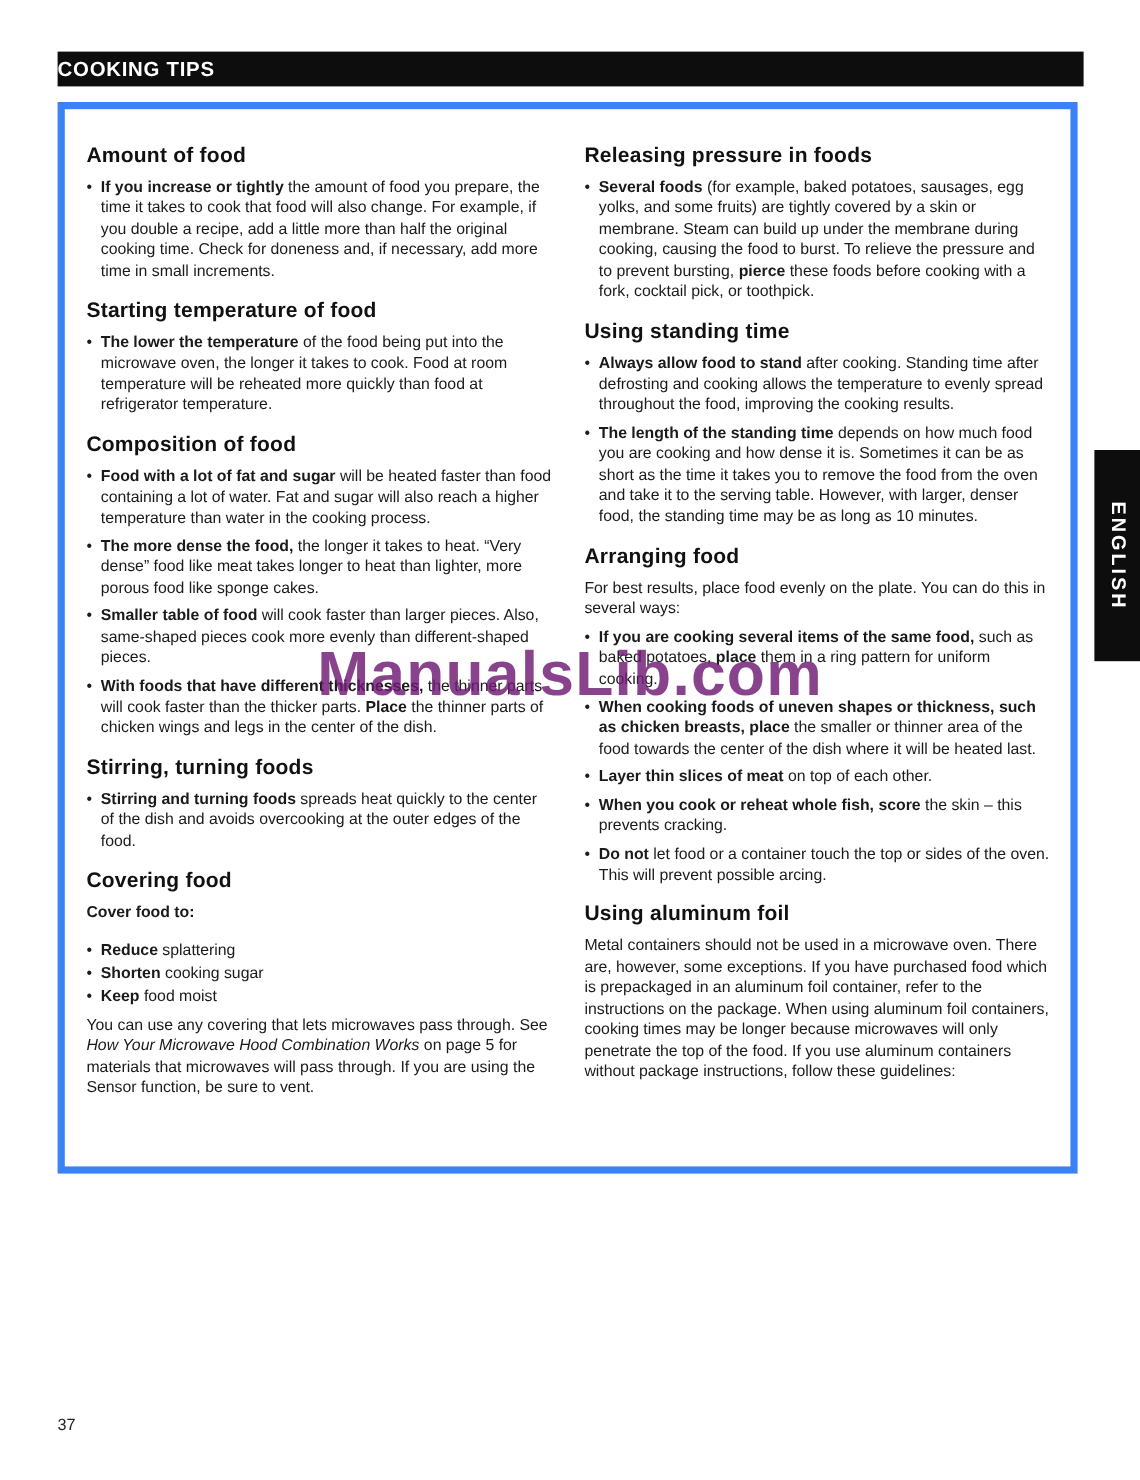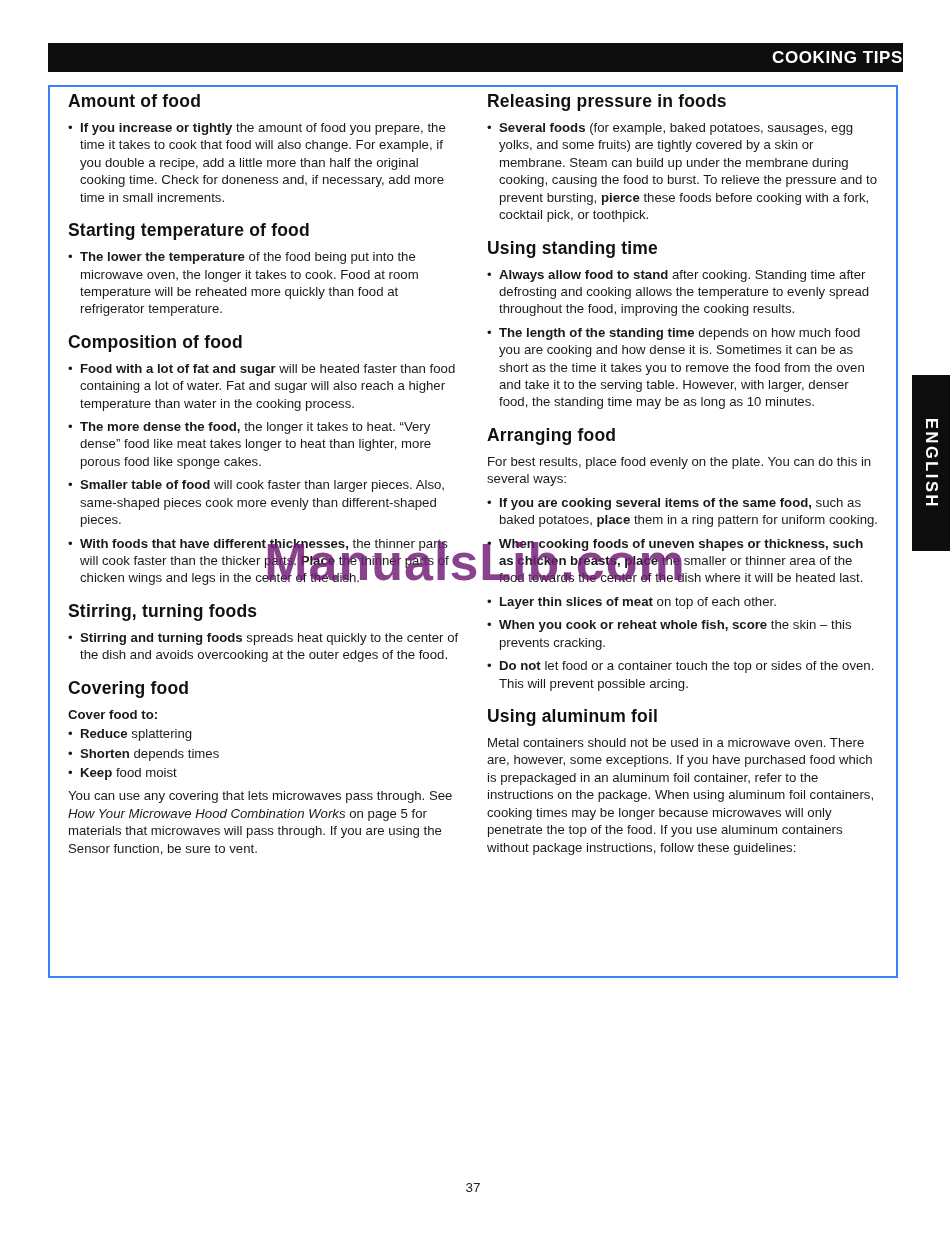--- a/index.html
+++ b/index.html
@@ -3,55 +3,55 @@
 <meta charset="utf-8">
 <style>
   * { margin:0; padding:0; box-sizing:border-box; }
   html,body { background:#ffffff; }
   body {
     width:950px; height:1233px; position:relative; overflow:hidden;
     font-family:"Liberation Sans", sans-serif; color:#1a1a1a;
   }
   .title-bar {
     position:absolute; left:48px; top:43px; width:855px; height:29px;
-    display:flex; align-items:center; justify-content:flex-end;
+    display:flex; align-items:center; justify-content:flex-start;
     color:#ffffff; font-weight:bold; font-size:17px; letter-spacing:0.6px;
     background:#0d0d0d;
   }
   .content-box {
     position:absolute; left:48px; top:85px; width:850px; height:893px;
-    border:2px solid #3b82f6; padding:2px 16px 0 18px;
+    border:6px solid #3b82f6; padding:26px 16px 0 18px;
   }
   .columns { display:flex; gap:26px; }
   .col { flex:1; min-width:0; }
   section { margin-bottom:4px; }
   h2 {
     font-size:17.5px; font-weight:bold; letter-spacing:0.2px;
     margin:14px 0 7px 0; color:#111;
   }
   section:first-child h2 { margin-top:2px; }
   .bullet { display:flex; margin:0 0 6px 0; }
   .marker { flex:0 0 12px; width:12px; font-size:13.2px; line-height:1.32; }
   .bullet-text { flex:1; font-size:13.2px; line-height:1.32; }
   .para { font-size:13.2px; line-height:1.32; margin:0 0 6px 0; }
-  .para.tight { margin-bottom:2px; }
+  .para.tight { margin-bottom:14px; }
   b { font-weight:bold; } i { font-style:italic; }
   .english-tab {
     position:absolute; right:0; top:375px; width:38px; height:176px;
     background:#0d0d0d; color:#fff;
     display:flex; align-items:center; justify-content:center;
     writing-mode:vertical-rl; font-weight:bold; font-size:16.5px; letter-spacing:2.5px;
   }
   .watermark {
     position:absolute; left:50%; top:532px; transform:translateX(-50%);
     font-size:52px; font-weight:bold; letter-spacing:1px;
     color:#9fbfdf; opacity:0.82; white-space:nowrap; pointer-events:none; z-index:5;
   }
   .page-number {
-    position:absolute; left:48px; top:1180px; width:850px; text-align:center;
+    position:absolute; left:48px; top:1180px; width:850px; 
     font-size:13.5px; color:#222;
   }
 </style>
 </head>
 <body>
 
 <div class="title-bar" style="background: rgb(13, 13, 13);">
   <span>COOKING TIPS</span>
 </div>
 
@@ -102,21 +102,21 @@
         </section>
         <section>
           <h2>Covering food</h2>
           <p class="para tight"><b>Cover food to:</b></p>
           <div class="bullet" style="margin-bottom: 2px;">
             <span class="marker">•</span>
             <div class="bullet-text"><b>Reduce</b><span> splattering</span></div>
           </div>
           <div class="bullet" style="margin-bottom: 2px;">
             <span class="marker">•</span>
-            <div class="bullet-text"><b>Shorten</b><span> depends times</span></div>
+            <div class="bullet-text"><b>Shorten</b><span> cooking sugar</span></div>
           </div>
           <div class="bullet">
             <span class="marker">•</span>
             <div class="bullet-text"><b>Keep</b><span> food moist</span></div>
           </div>
           <p class="para"><span>You can use any covering that lets microwaves pass through. See </span><i>How Your Microwave Hood Combination Works</i><span> on page 5 for materials that microwaves will pass through. If you are using the Sensor function, be sure to vent.</span></p>
         </section>
       </div>
     <div class="col">
         <section>

